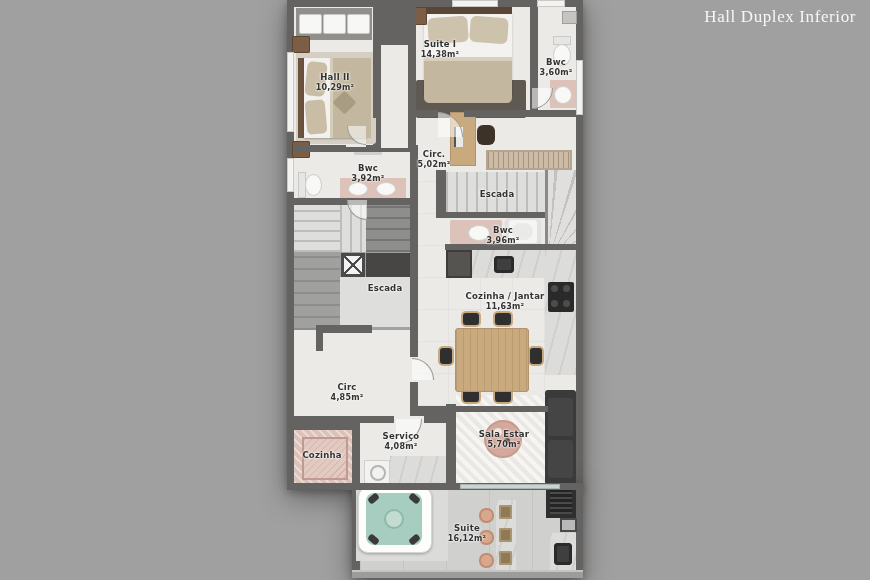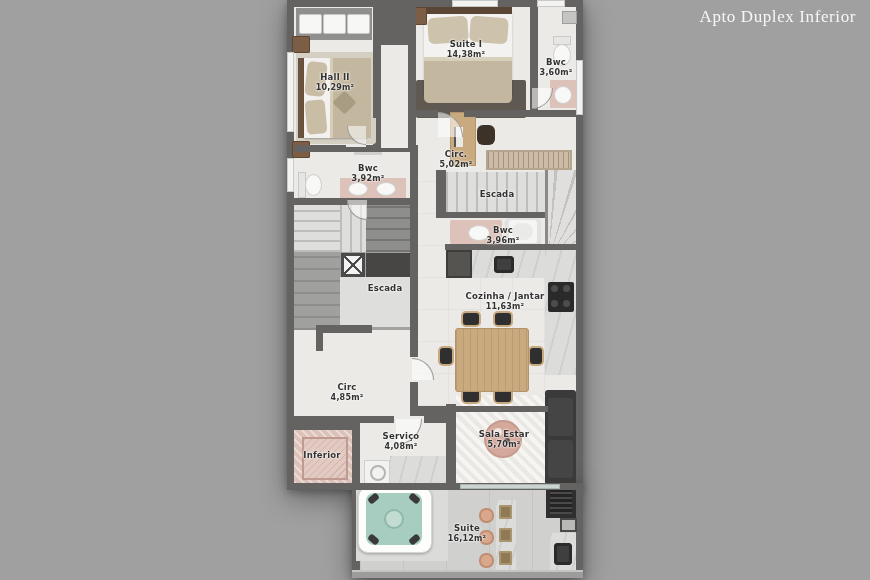--- a/index.html
+++ b/index.html
@@ -218,28 +218,28 @@
   <div class="win" style="left:576px;top:60px;width:7px;height:55px;"></div>
 
   <div class="door" style="left:347px;top:126px;width:19px;height:19px;border-radius:0 0 0 100%;border-top:none;border-right:none;"></div>
   <div class="door" style="left:438px;top:112px;width:25px;height:25px;border-radius:0 100% 0 0;border-bottom:none;border-left:none;"></div>
   <div class="door" style="left:532px;top:88px;width:21px;height:21px;border-radius:0 0 100% 0;border-top:none;border-left:none;"></div>
   <div class="door" style="left:412px;top:358px;width:22px;height:22px;border-radius:0 100% 0 0;border-bottom:none;border-left:none;"></div>
   <div class="door" style="left:396px;top:419px;width:26px;height:26px;border-radius:0 0 100% 0;border-top:none;border-left:none;"></div>
   <div class="door" style="left:347px;top:200px;width:20px;height:20px;border-radius:0 0 0 100%;border-top:none;border-right:none;"></div>
 
   <div class="label" style="left:335px;top:82px;"><span>Hall II</span><span class="ar">10,29m²</span></div>
-  <div class="label" style="left:466px;top:49px;"><span>Suite I</span><span class="ar">14,38m²</span></div>
+  <div class="label" style="left:440px;top:49px;"><span>Suite I</span><span class="ar">14,38m²</span></div>
   <div class="label" style="left:556px;top:67px;"><span>Bwc</span><span class="ar">3,60m²</span></div>
-  <div class="label" style="left:456px;top:159px;"><span>Circ.</span><span class="ar">5,02m²</span></div>
+  <div class="label" style="left:434px;top:159px;"><span>Circ.</span><span class="ar">5,02m²</span></div>
   <div class="label" style="left:368px;top:173px;"><span>Bwc</span><span class="ar">3,92m²</span></div>
   <div class="label" style="left:497px;top:194px;"><span>Escada</span></div>
   <div class="label" style="left:503px;top:235px;"><span>Bwc</span><span class="ar">3,96m²</span></div>
   <div class="label" style="left:385px;top:288px;"><span>Escada</span></div>
   <div class="label" style="left:505px;top:301px;"><span>Cozinha / Jantar</span><span class="ar">11,63m²</span></div>
   <div class="label" style="left:347px;top:392px;"><span>Circ</span><span class="ar">4,85m²</span></div>
-  <div class="label" style="left:322px;top:455px;"><span>Inferior</span></div>
+  <div class="label" style="left:322px;top:455px;"><span>Cozinha</span></div>
   <div class="label" style="left:401px;top:441px;"><span>Serviço</span><span class="ar">4,08m²</span></div>
   <div class="label" style="left:504px;top:439px;"><span>Sala Estar</span><span class="ar">5,70m²</span></div>
   <div class="label" style="left:467px;top:533px;"><span>Suite</span><span class="ar">16,12m²</span></div>
 
-  <div id="title">Apto Duplex Inferior</div>
+  <div id="title">Hall Duplex Inferior</div>
 </div>
 
 </body></html>

